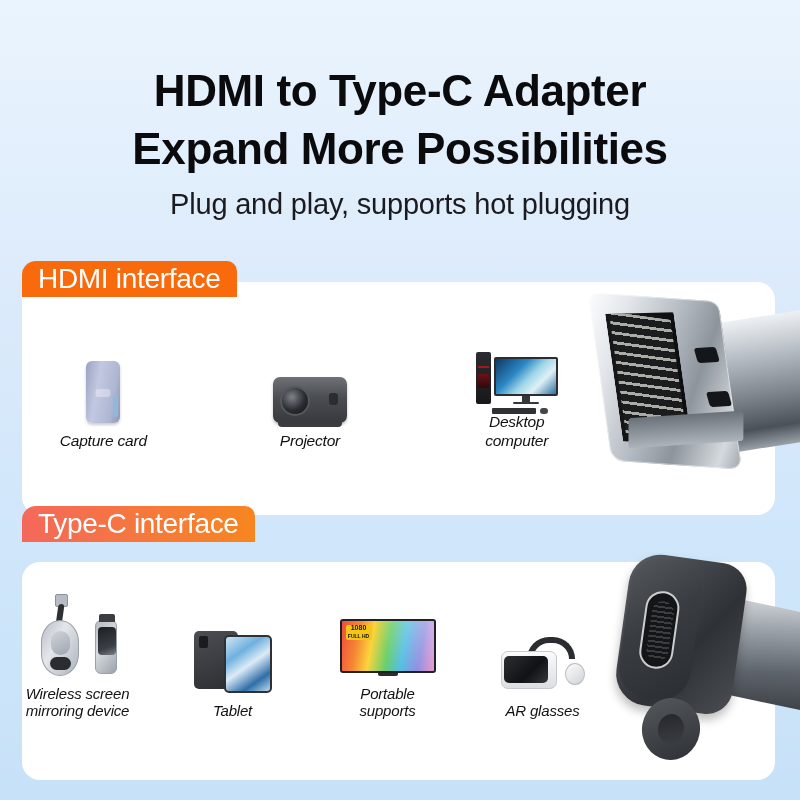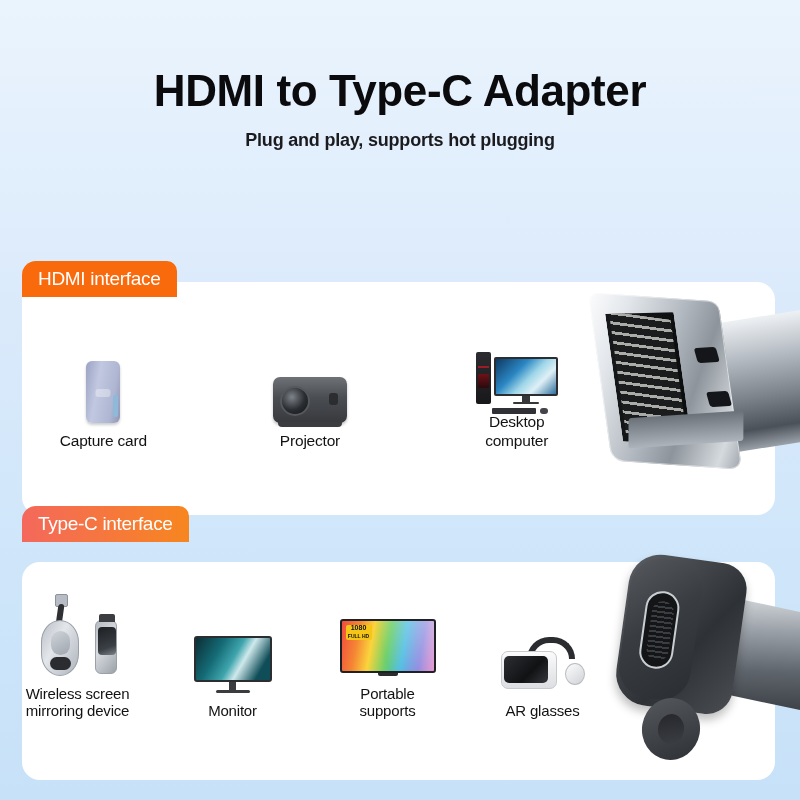--- a/index.html
+++ b/index.html
@@ -11,54 +11,54 @@
   }
 
   
   .header{ padding-top:62px; text-align:center; }
   .title-line{
     font-size:44px; font-weight:700; color:#0b0b0d;
     letter-spacing:-.4px; line-height:1.32;
     white-space:nowrap;
   }
   .subtitle{
-    margin-top:10px; font-size:18px; font-weight:700; color:#1b1b1f;
+    margin-top:10px; font-size:29px; font-weight:400; color:#1b1b1f;
     letter-spacing:-.2px; white-space:nowrap;
   }
 
   
   .card{
     position:absolute; left:22px; width:753px;
     background:#fff; border-radius:18px; overflow:hidden;
   }
   #card-hdmi{ top:282px; height:233px; }
   #card-typec{ top:562px; height:218px; }
 
   .badge{
     position:absolute; left:22px; height:36px;
     border-radius:14px 14px 0 0;
     display:flex; align-items:center; padding:0 16px;
-    color:#fff; font-size:19px; font-weight:400; letter-spacing:-.3px;
+    color:#fff; font-size:28px; font-weight:400; letter-spacing:-.3px;
     white-space:nowrap; z-index:5;
   }
   #badge-hdmi{ top:261px; background:#f96a0d; border-radius:14px 10px 0 0;}
   #badge-typec{ top:506px; background:linear-gradient(90deg,#f4685c 0%,#f7861f 100%); border-radius:14px 10px 0 0;}
 
   .devices{
     position:absolute; left:0; width:620px;
     display:flex; align-items:flex-end; justify-content:space-around;
   }
   #devices-hdmi{ top:300px; height:150px; }
   #devices-typec{ top:580px; height:140px; }
 
   .device{ width:112px; display:flex; flex-direction:column; align-items:center; }
   .art{ height:86px; display:flex; align-items:flex-end; justify-content:center; position:relative; width:100%; }
   .dlabel{
     margin-top:9px; font-size:15.5px; color:#121214; text-align:center;
-    line-height:1.18; letter-spacing:-.2px;
+    line-height:1.18; letter-spacing:-.2px;font-style:italic;
   }
   #devices-typec .dlabel{ font-size:15px; }
 
   
   .projector{ width:74px; height:46px; background:linear-gradient(180deg,#6e7176 0%,#4a4d52 45%,#37393d 100%);
     border-radius:7px; position:relative; box-shadow:0 2px 3px rgba(0,0,0,.25);}
   .projector::before{ content:""; position:absolute; left:7px; top:9px; width:26px; height:26px; border-radius:50%;
     background:radial-gradient(circle at 38% 35%,#7e838a 0%,#2a2d31 55%,#121315 100%); border:2px solid #55585d;}
   .projector::after{ content:""; position:absolute; right:9px; top:16px; width:9px; height:12px; border-radius:3px;
     background:#2b2d31;}
@@ -197,20 +197,21 @@
   .tc-loop{ position:absolute; left:42px; top:150px; width:58px; height:62px; border-radius:50%;
     background:linear-gradient(150deg,#56595e,#2c2f33); transform:rotate(10deg);}
   .tc-loop::after{ content:""; position:absolute; left:16px; top:16px; width:26px; height:30px; border-radius:50%;
     background:linear-gradient(160deg,#24262a,#3c3f44);}
 </style>
 </head>
 <body>
 
 <div class="header">
   <div class="title-line">HDMI to Type-C Adapter</div>
+  <div class="title-line">Expand More Possibilities</div>
   <div class="subtitle">Plug and play, supports hot plugging</div>
 </div>
 
 <div class="card" id="card-hdmi"></div>
 <div class="badge" id="badge-hdmi">HDMI interface</div>
 
 <div class="devices" id="devices-hdmi">
 
   <div class="device">
     <div class="art">
@@ -280,31 +281,30 @@
           </div>
         <div class="wl-stick"></div>
       </div>
     </div>
     <div class="dlabel">
       <span>Wireless screen</span><br>
       <span>mirroring device</span>
     </div>
   </div>
 
-  <div class="device">
-    <div class="art">
-      <div class="monitor2">
-          <div class="m2-screen"></div>
-          <div class="m2-stand"></div>
-          <div class="m2-foot"></div>
-        </div>
-    </div>
-    <div class="dlabel">Monitor</div>
-  </div>
-
+
+  <div class="device">
+    <div class="art">
+      <div class="tablet">
+          <div class="tb-back"></div>
+          <div class="tb-front"></div>
+        </div>
+    </div>
+    <div class="dlabel">Tablet</div>
+  </div>
 
   <div class="device">
     <div class="art">
       <div class="portable">
         <div class="pd-screen">
           <div class="pd-badge">
             <span>1080</span>
             <i>FULL HD</i>
           </div>
         </div>

